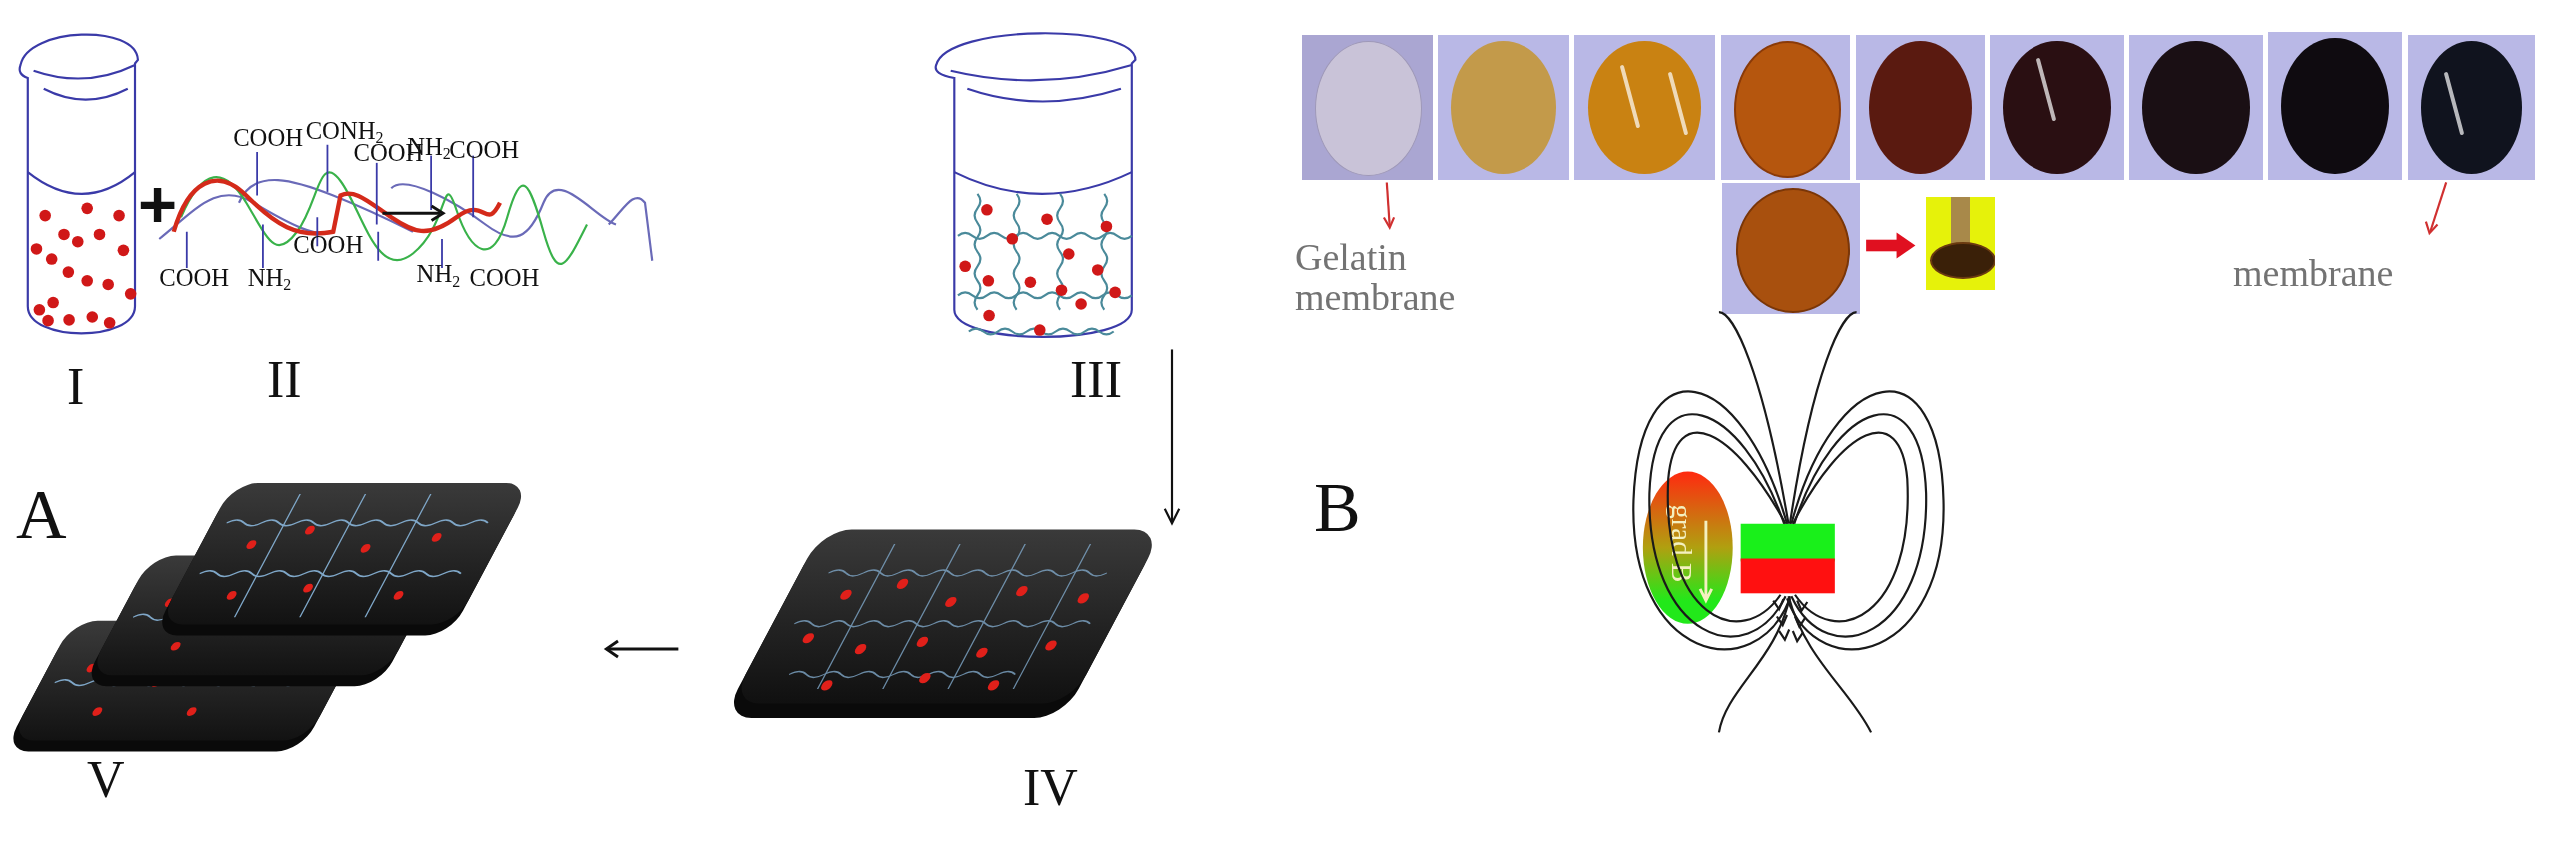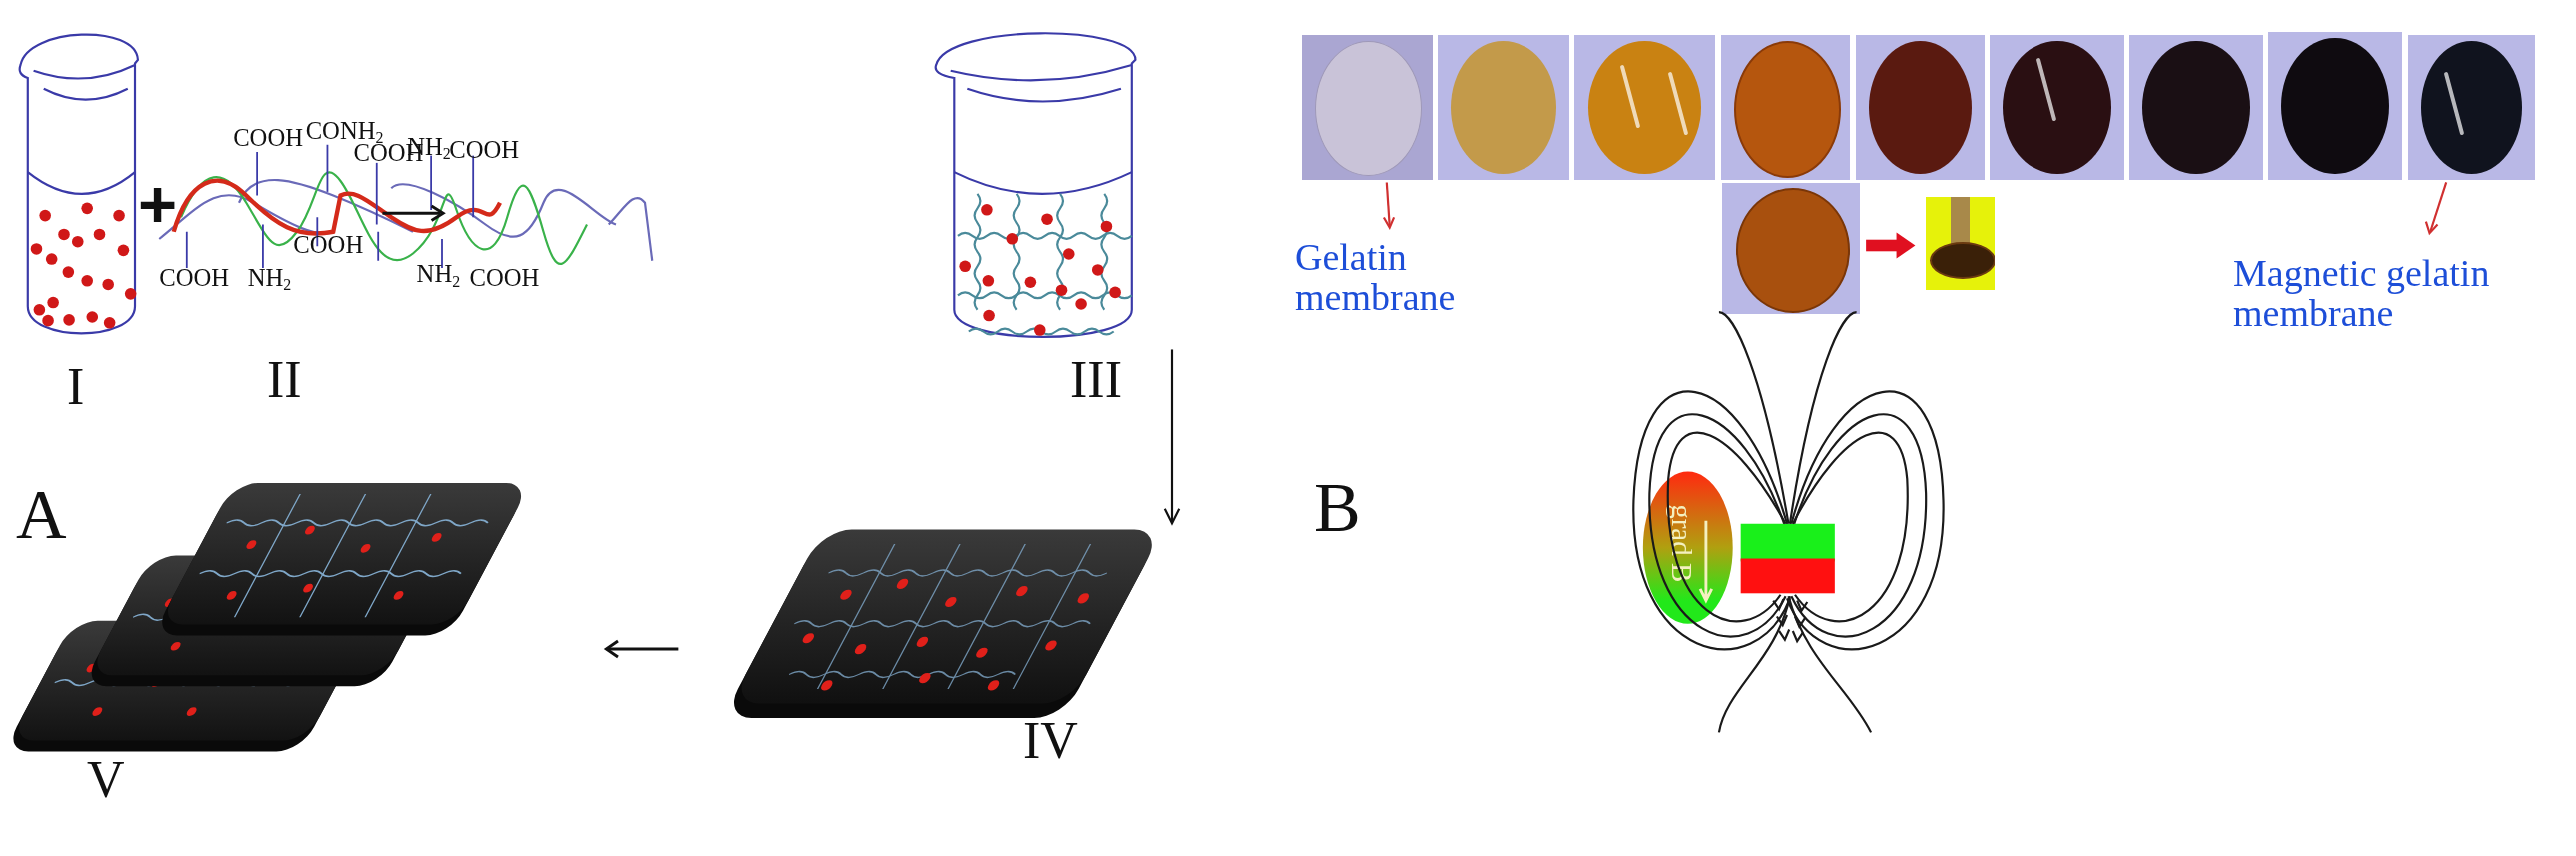--- a/index.html
+++ b/index.html
@@ -1,20 +1,20 @@
 <!DOCTYPE html>
 <html style="font-size:11.6px"><head>
 <meta charset="utf-8">
 <style>
   html, body { margin:0; padding:0; background:#ffffff; }
   body { width:2576px; height:857px; position:relative; overflow:hidden; font-family:"Liberation Serif", serif; color:#111; }
   .abs { position:absolute; }
   .roman { font-family:"Liberation Serif", serif; font-size:52px; line-height:1; color:#111; }
   .panel-label { font-family:"Liberation Serif", serif; font-size:70px; line-height:1; color:#111; }
-  .caption { font-family:"Liberation Serif", serif; font-size:38px; line-height:1.05; color:#1d4ed8; }
+  .caption { font-family:"Liberation Serif", serif; font-size:38px; line-height:1.05; color:#737373; }
   .photo { position:absolute; background:#b9b8e6; overflow:hidden; }
   .photo .dish { position:absolute; left:10%; top:4%; width:80%; height:92%; border-radius:50%; }
   .photo .shine { position:absolute; width:4.4px; height:45%; background:rgba(255,255,255,0.7); border-radius:2.2px; transform:rotate(-15deg); }
   svg { position:absolute; overflow:visible; }
   .chem { font-family:"Liberation Serif", serif; font-size:34px; fill:#111; }
 </style>
 </head>
 <body>
 
 <div>
@@ -153,21 +153,21 @@
           <circle cx="160" cy="175" r="7"></circle>
           <circle cx="240" cy="165" r="7"></circle>
           <circle cx="330" cy="180" r="7"></circle>
           <circle cx="420" cy="170" r="7"></circle>
         <circle cx="140" cy="225" r="7"></circle>
           <circle cx="270" cy="215" r="7"></circle>
           <circle cx="370" cy="225" r="7"></circle>
       </g>
     </g>
   </svg>
-  <div class="abs roman" style="left:1023px;top:715px">IV</div>
+  <div class="abs roman" style="left:1023px;top:762px">IV</div>
 
   <svg class="abs" style="left:602px;top:638px" width="80" height="22" viewBox="0 0 110 30">
     <line x1="8" y1="15" x2="105" y2="15" stroke="#111" stroke-width="4"></line>
     <path d="M22 4 L6 15 L22 26" fill="none" stroke="#111" stroke-width="4"></path>
   </svg>
 
   <svg class="abs" style="left:36px;top:472px" width="566" height="305" viewBox="0 0 780 420">
     <defs>
       <linearGradient id="slabGrad2" x1="0" y1="0" x2="0" y2="1">
         <stop offset="0" stop-color="#3a3a3a"></stop>
@@ -263,21 +263,20 @@
   <div class="abs caption" style="left:1295px;top:238px">
     <div>Gelatin</div>
     <div>membrane</div>
   </div>
 
   <svg class="abs" style="left:2423px;top:181px" width="29" height="58" viewBox="0 0 40 80">
     <line x1="32" y1="2" x2="10" y2="70" stroke="#d03030" stroke-width="3"></line>
     <path d="M4 56 L9 72 L20 60" fill="none" stroke="#d03030" stroke-width="3"></path>
   </svg>
   <div class="abs caption" style="left:2233px;top:254px">
-    <div>Magnetic gelatin</div>
     <div>membrane</div>
   </div>
 
   <div class="photo" style="left:1722px;top:183px;width:138px;height:131px;">
       <div class="dish" style="background:#a8500e;border:2.2px solid #7a3608;"></div>
     </div>
   <svg class="abs" style="left:1866px;top:231px" width="51" height="29" viewBox="0 0 70 40">
     <rect x="0" y="12" width="45" height="16" fill="#e01020"></rect>
     <path d="M42 2 L68 20 L42 38 Z" fill="#e01020"></path>
   </svg>

